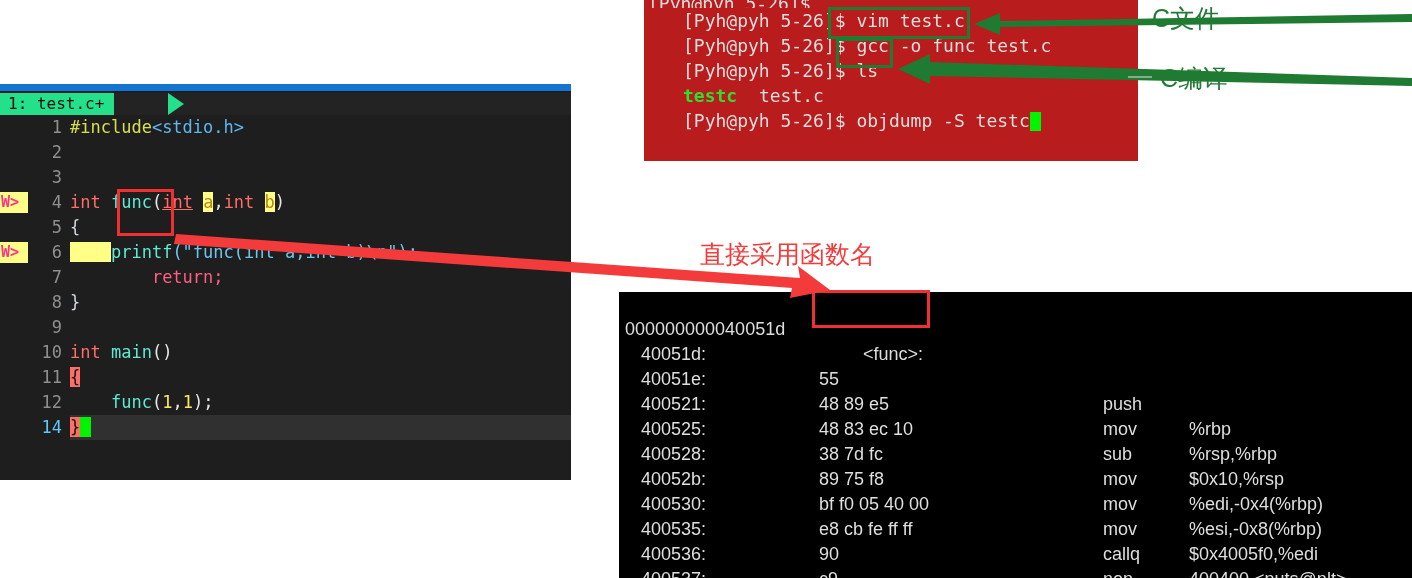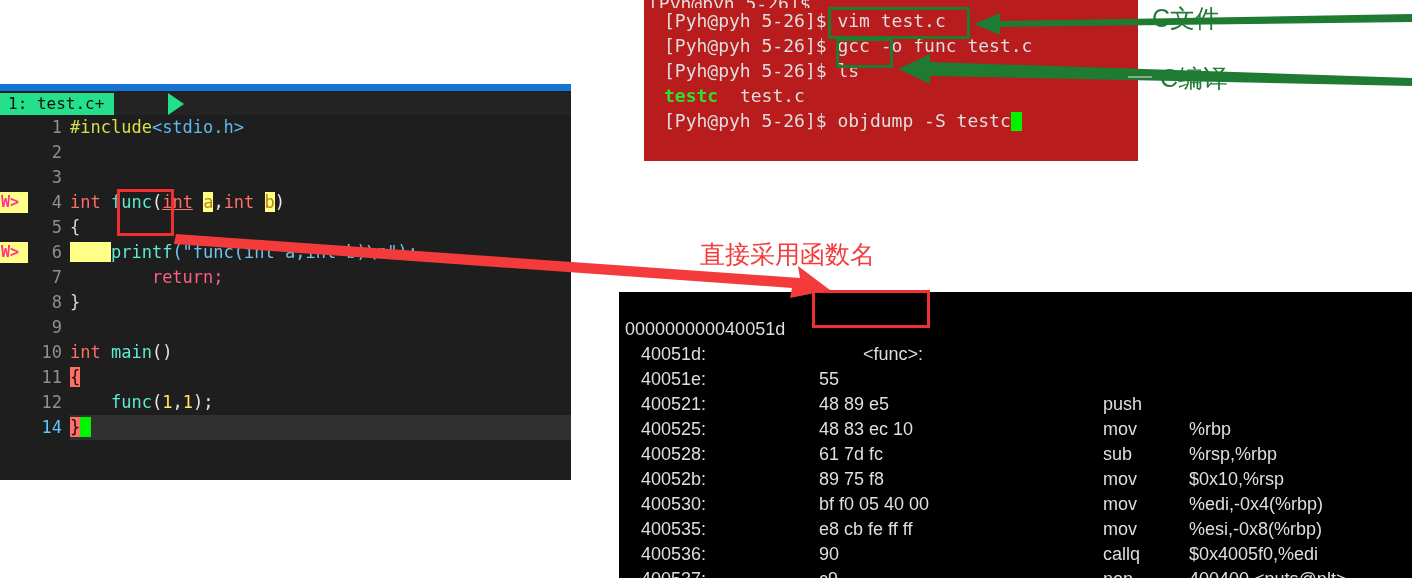--- a/index.html
+++ b/index.html
@@ -139,20 +139,21 @@
     font-family: "DejaVu Sans Mono", monospace;
     font-size: 18px;
     color: #dfdfdf;
     overflow: hidden;
   }
   #term-top .tline {
     height: 25px;
     line-height: 25px;
     white-space: pre;
     padding-left: 20px;
+    margin-left: 19px;
   }
   #term-top .cut {
     height: 8px;
     line-height: 8px;
     overflow: hidden;
     white-space: pre;
     padding-left: 4px;
     color: #dfdfdf;
   }
   .t-green { color: #2ee02e; font-weight: bold; }
@@ -357,21 +358,21 @@
       <span class="d-ops">%rsp,%rbp</span>
     </div>
     <div class="dline">
       <span class="d-addr">400521:</span>
       <span class="d-bytes">48 83 ec 10</span>
       <span class="d-mnem">sub</span>
       <span class="d-ops">$0x10,%rsp</span>
     </div>
     <div class="dline">
       <span class="d-addr">400525:</span>
-      <span class="d-bytes">61 7d fc</span>
+      <span class="d-bytes">38 7d fc</span>
       <span class="d-mnem">mov</span>
       <span class="d-ops">%edi,-0x4(%rbp)</span>
     </div>
     <div class="dline">
       <span class="d-addr">400528:</span>
       <span class="d-bytes">89 75 f8</span>
       <span class="d-mnem">mov</span>
       <span class="d-ops">%esi,-0x8(%rbp)</span>
     </div>
     <div class="dline">

